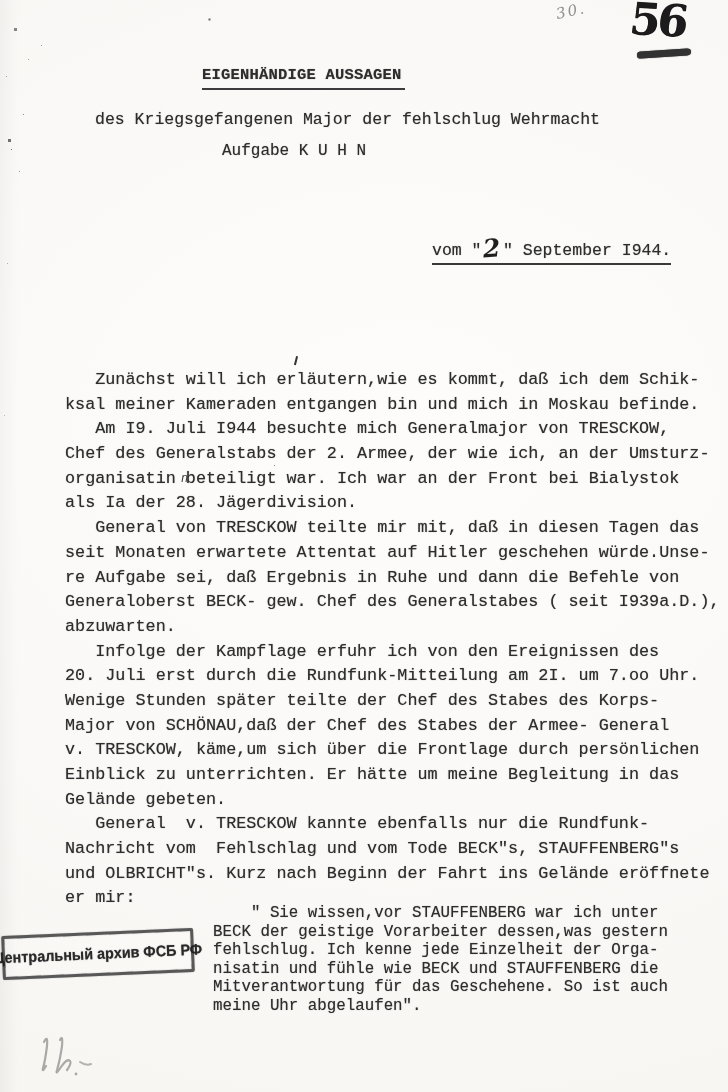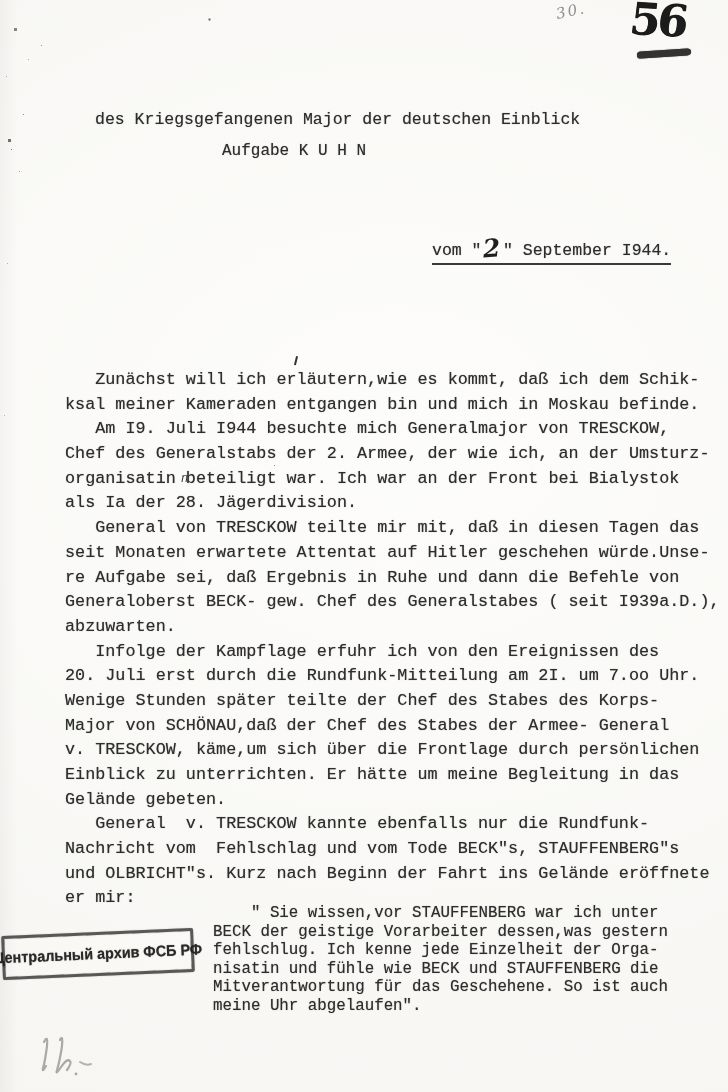--- a/index.html
+++ b/index.html
@@ -131,21 +131,22 @@
 </style>
 </head>
 <body>
 
 <div class="page">
 
   <div class="hw-30">30.</div>
   <div class="hw-56">56</div>
   <div class="smudge56"></div>
 
-  <div class="subtitle typewriter">des Kriegsgefangenen Major der deutschen Einblick</div>
+  <div class="title typewriter">EIGENHÄNDIGE AUSSAGEN</div>
+  <div class="subtitle typewriter">des Kriegsgefangenen Major der fehlschlug Wehrmacht</div>
   <div class="author typewriter">Aufgabe K U H N</div>
 
   <div class="dateline typewriter"><span>vom "</span><span class="hw-day">2</span><span>" September I944.</span></div>
 
   <div class="bodytext typewriter"><div class="line">   Zunächst will ich erläutern,wie es kommt, daß ich dem Schik-</div><div class="line">ksal meiner Kameraden entgangen bin und mich in Moskau befinde.</div><div class="line">   Am I9. Juli I944 besuchte mich Generalmajor von TRESCKOW,</div><div class="line">Chef des Generalstabs der 2. Armee, der wie ich, an der Umsturz-</div><div class="line">organisatin beteiligt war. Ich war an der Front bei Bialystok</div><div class="line">als Ia der 28. Jägerdivision.</div><div class="line">   General von TRESCKOW teilte mir mit, daß in diesen Tagen das</div><div class="line">seit Monaten erwartete Attentat auf Hitler geschehen würde.Unse-</div><div class="line">re Aufgabe sei, daß Ergebnis in Ruhe und dann die Befehle von</div><div class="line">Generaloberst BECK- gew. Chef des Generalstabes ( seit I939a.D.),</div><div class="line">abzuwarten.</div><div class="line">   Infolge der Kampflage erfuhr ich von den Ereignissen des</div><div class="line">20. Juli erst durch die Rundfunk-Mitteilung am 2I. um 7.oo Uhr.</div><div class="line">Wenige Stunden später teilte der Chef des Stabes des Korps-</div><div class="line">Major von SCHÖNAU,daß der Chef des Stabes der Armee- General</div><div class="line">v. TRESCKOW, käme,um sich über die Frontlage durch persönlichen</div><div class="line">Einblick zu unterrichten. Er hätte um meine Begleitung in das</div><div class="line">Gelände gebeten.</div><div class="line">   General  v. TRESCKOW kannte ebenfalls nur die Rundfunk-</div><div class="line">Nachricht vom  Fehlschlag und vom Tode BECK"s, STAUFFENBERG"s</div><div class="line">und OLBRICHT"s. Kurz nach Beginn der Fahrt ins Gelände eröffnete</div><div class="line">er mir:</div></div>
 
   <span class="insert-mark">n</span>
 
   <div class="quote typewriter"><div class="line">    " Sie wissen,vor STAUFFENBERG war ich unter</div><div class="line">BECK der geistige Vorarbeiter dessen,was gestern</div><div class="line">fehlschlug. Ich kenne jede Einzelheit der Orga-</div><div class="line">nisatin und fühle wie BECK und STAUFFENBERG die</div><div class="line">Mitverantwortung für das Geschehene. So ist auch</div><div class="line">meine Uhr abgelaufen".</div></div>
 

